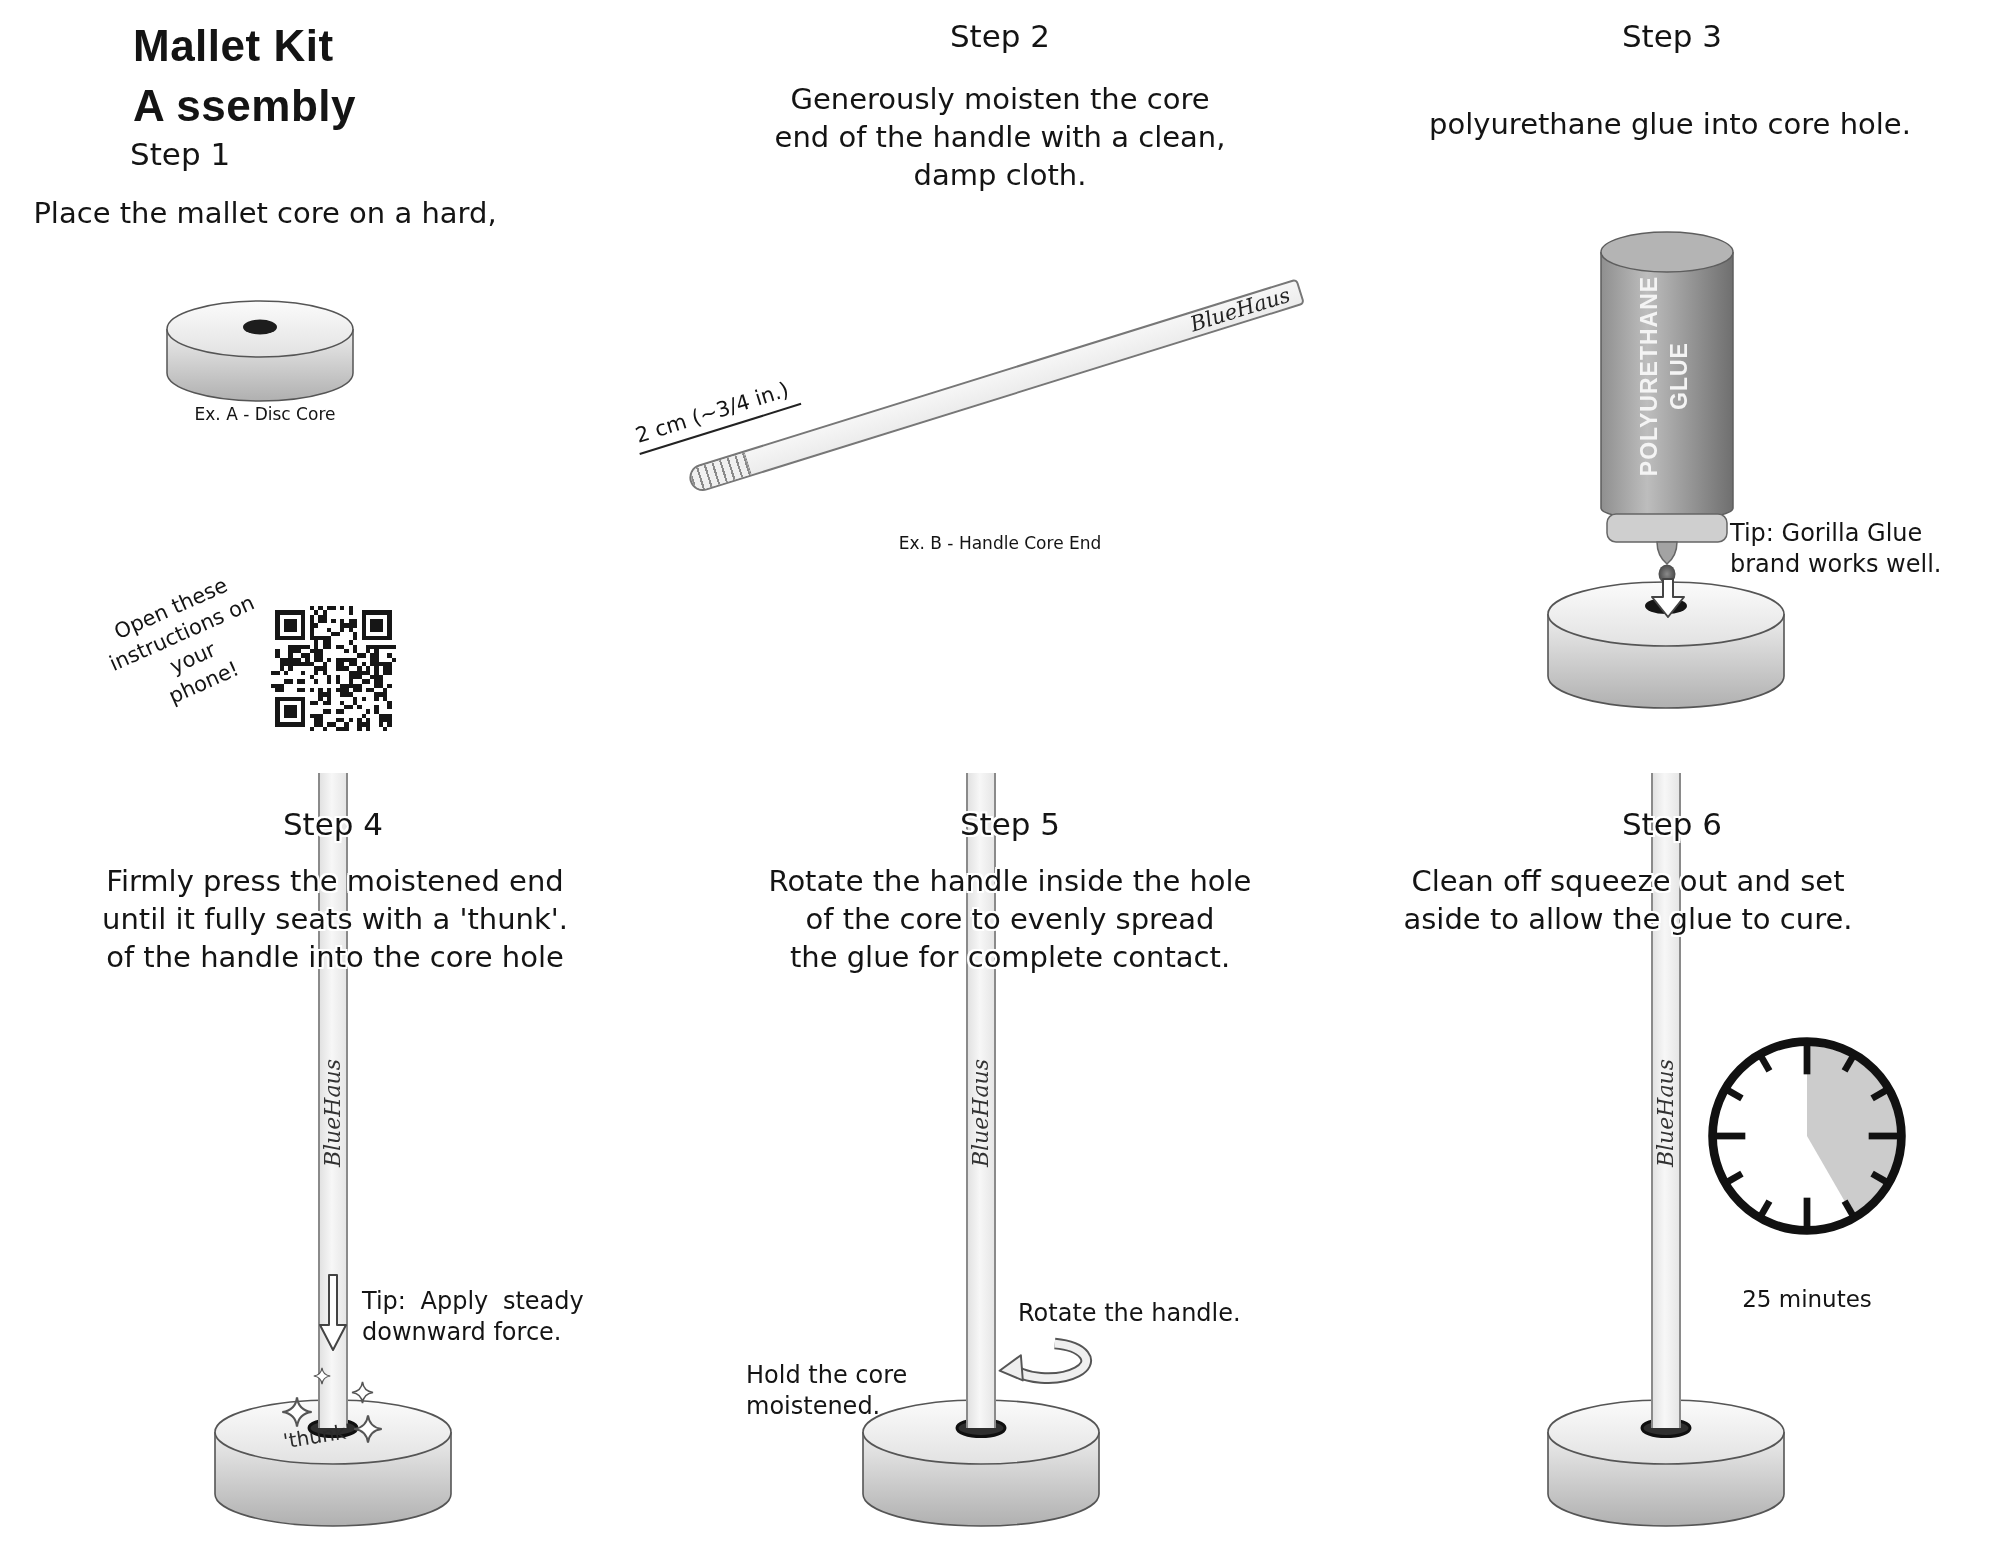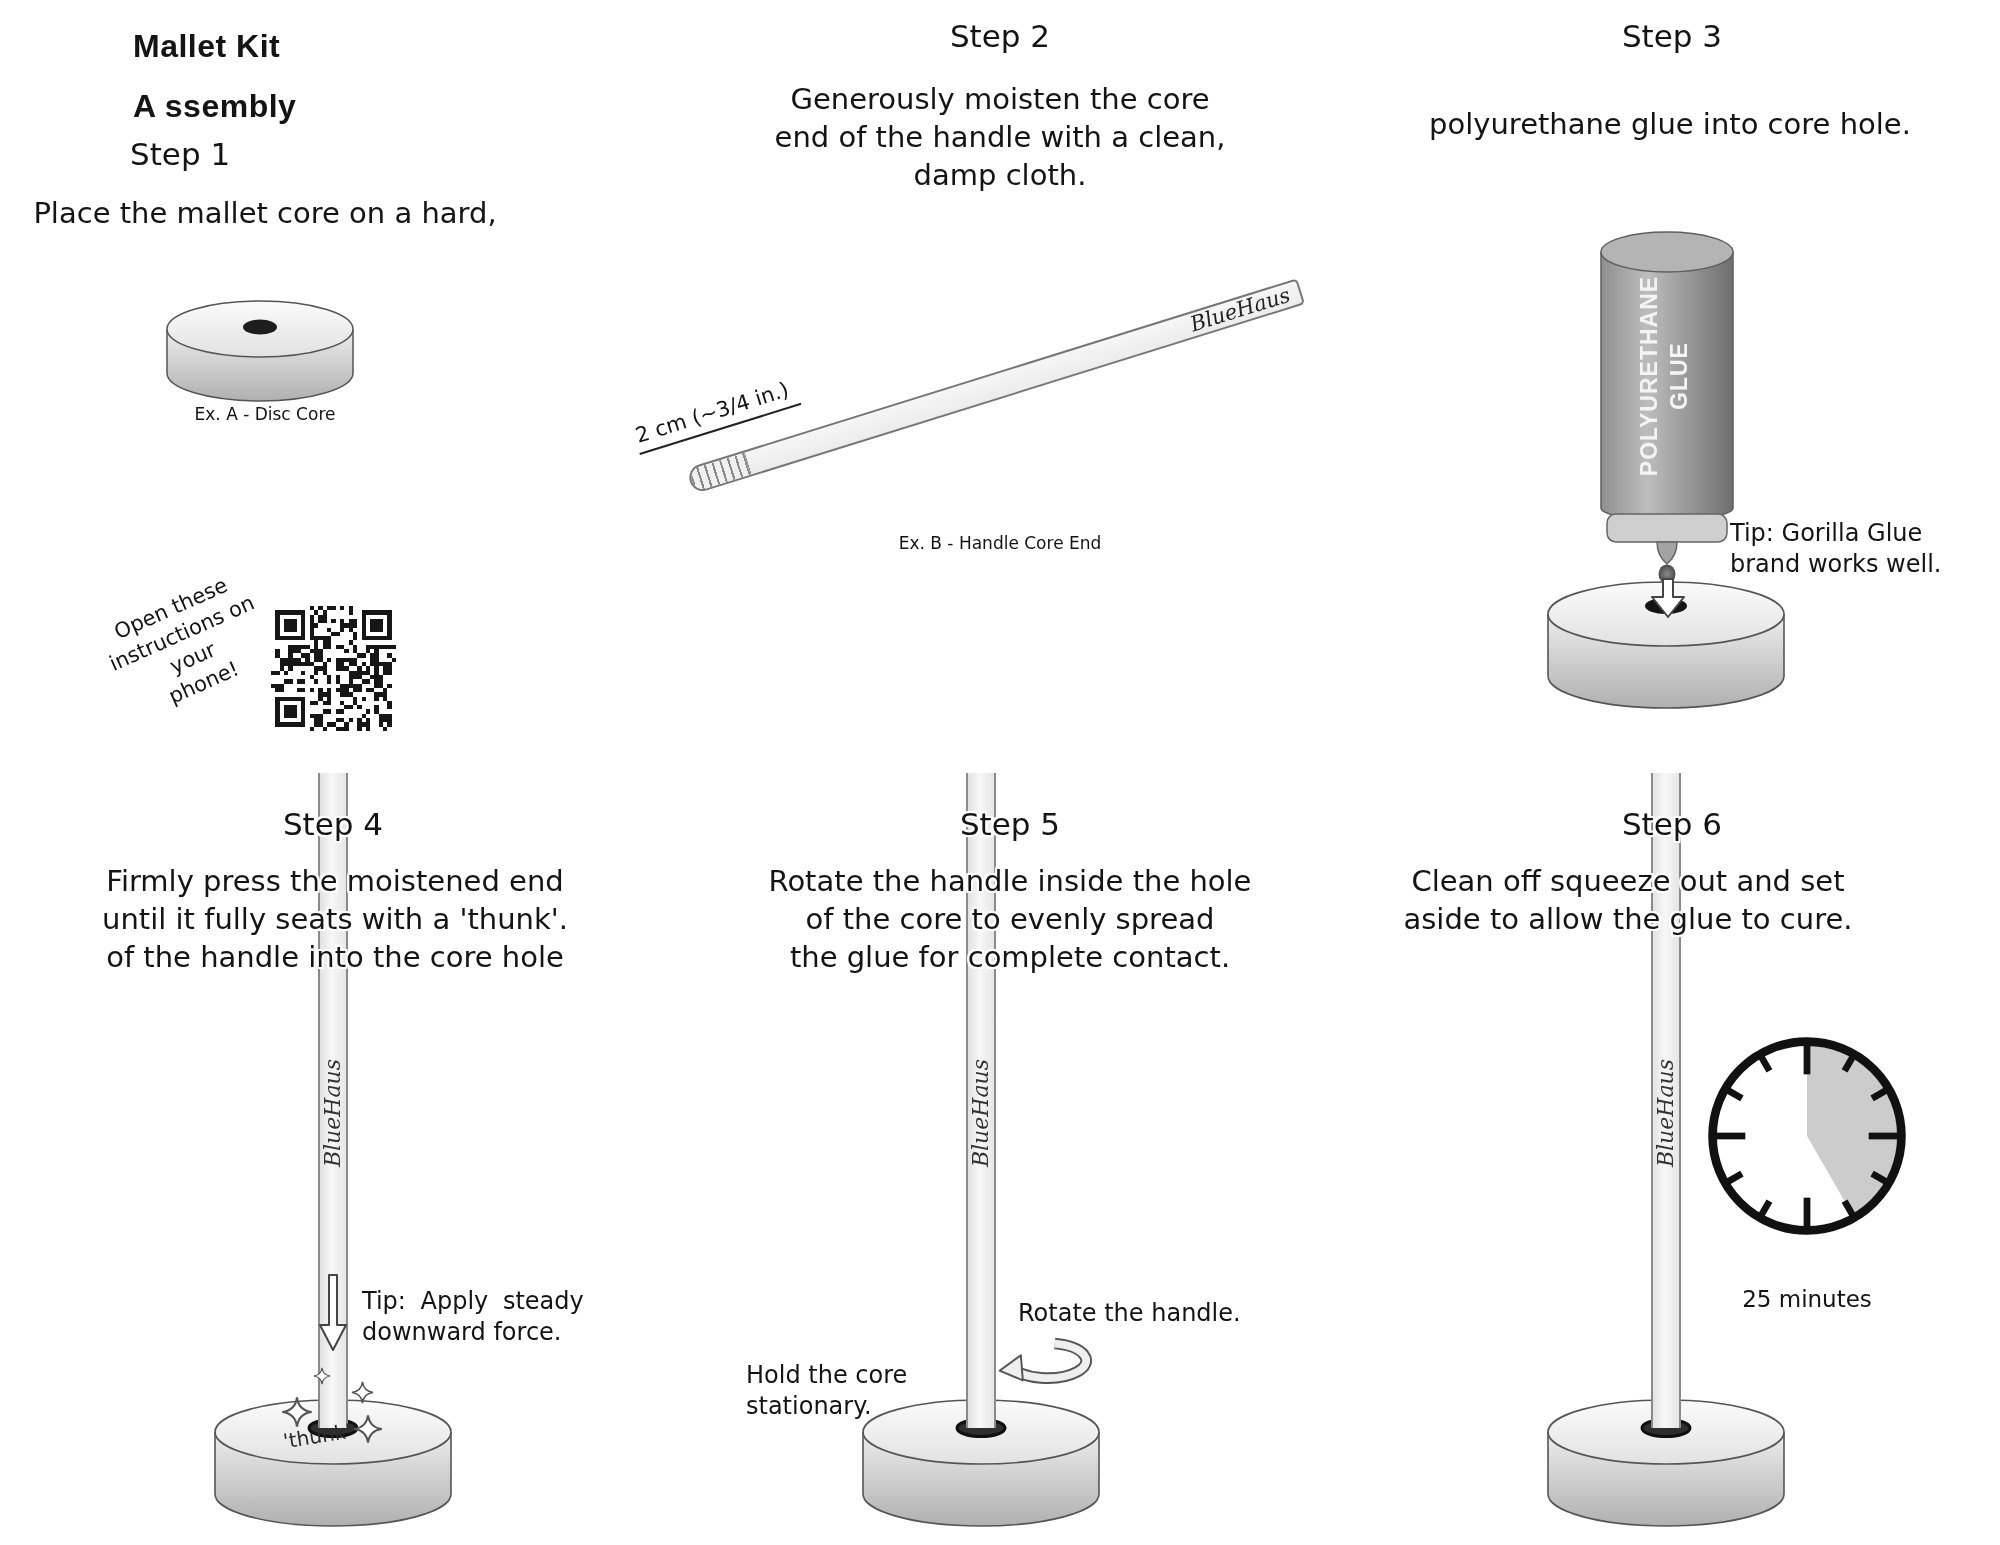--- a/index.html
+++ b/index.html
@@ -1,21 +1,21 @@
 <!DOCTYPE html>
 <html><head>
 <meta charset="utf-8">
 <style>
   html,body{margin:0;padding:0;background:#fff;}
   .sheet{position:relative;width:2000px;height:1545px;background:#fff;overflow:hidden;
          font-family:"DejaVu Sans",sans-serif;color:#141414;}
   .abs{position:absolute;}
   .center{text-align:center;}
   .main-title{left:133px;top:16px;font-family:"Liberation Sans",sans-serif;
-              font-weight:700;font-size:32px;line-height:60px;letter-spacing:.5px;z-index:6;}
+              font-weight:700;font-size:44px;line-height:60px;letter-spacing:.5px;z-index:6;}
   .step-title{font-size:31px;z-index:6;}
   .desc{font-size:29px;line-height:38px;z-index:6;}
   .caption{font-size:17px;z-index:6;}
   .small-label{font-size:24px;line-height:31px;z-index:6;}
   .halo{text-shadow:0 0 3px #fff,0 0 3px #fff,2px 0 0 #fff,-2px 0 0 #fff,0 2px 0 #fff,
         0 -2px 0 #fff,2px 2px 0 #fff,-2px -2px 0 #fff,-2px 2px 0 #fff,2px -2px 0 #fff;}
   .vrod{position:absolute;top:773px;width:30px;height:655px;z-index:4;box-sizing:border-box;
         background:linear-gradient(90deg,#e2e2e2,#f7f7f7 45%,#e6e6e6);
         border-left:2px solid #8a8a8a;border-right:2px solid #8a8a8a;}
   .vrod .brand{position:absolute;width:170px;height:30px;line-height:30px;left:50%;top:325px;
@@ -184,21 +184,21 @@
     <span style="display:block">the glue for complete contact.</span>
   </div>
   <div class="abs small-label" style="left:1018px;top:1298px;width:280px;">Rotate the handle.</div>
   <svg class="abs z5" style="left:998px;top:1330px;" width="100" height="62" viewBox="0 0 100 64">
     <path d="M57 14 A 40 18 0 1 1 12 38" fill="none" stroke="#555" stroke-width="12"></path>
     <path d="M57 14 A 40 18 0 1 1 12 38" fill="none" stroke="#efefef" stroke-width="8"></path>
     <polygon points="22,26 0,42 24,52" fill="#efefef" stroke="#555" stroke-width="2" stroke-linejoin="round"></polygon>
   </svg>
   <div class="abs small-label" style="left:746px;top:1360px;width:240px;">
     <span style="display:block">Hold the core</span>
-    <span style="display:block">stationary.</span>
+    <span style="display:block">moistened.</span>
   </div>
   <svg class="abs z3" style="left:860px;top:1398px;" width="242" height="132" viewBox="0 0 242 132">
     <path d="M3 34 V96 A118 32 0 0 0 239 96 V34" fill="url(#gBody)" stroke="#555" stroke-width="1.6"></path>
     <ellipse cx="121" cy="34" rx="118" ry="32" fill="url(#gTop)" stroke="#555" stroke-width="1.6"></ellipse>
     <ellipse cx="121" cy="30" rx="24" ry="8.5" fill="#2f2f2f" stroke="#101010" stroke-width="3"></ellipse>
   </svg>
 
   
   <div class="vrod" style="left:1651px;">
     <span class="brand">BlueHaus</span>

